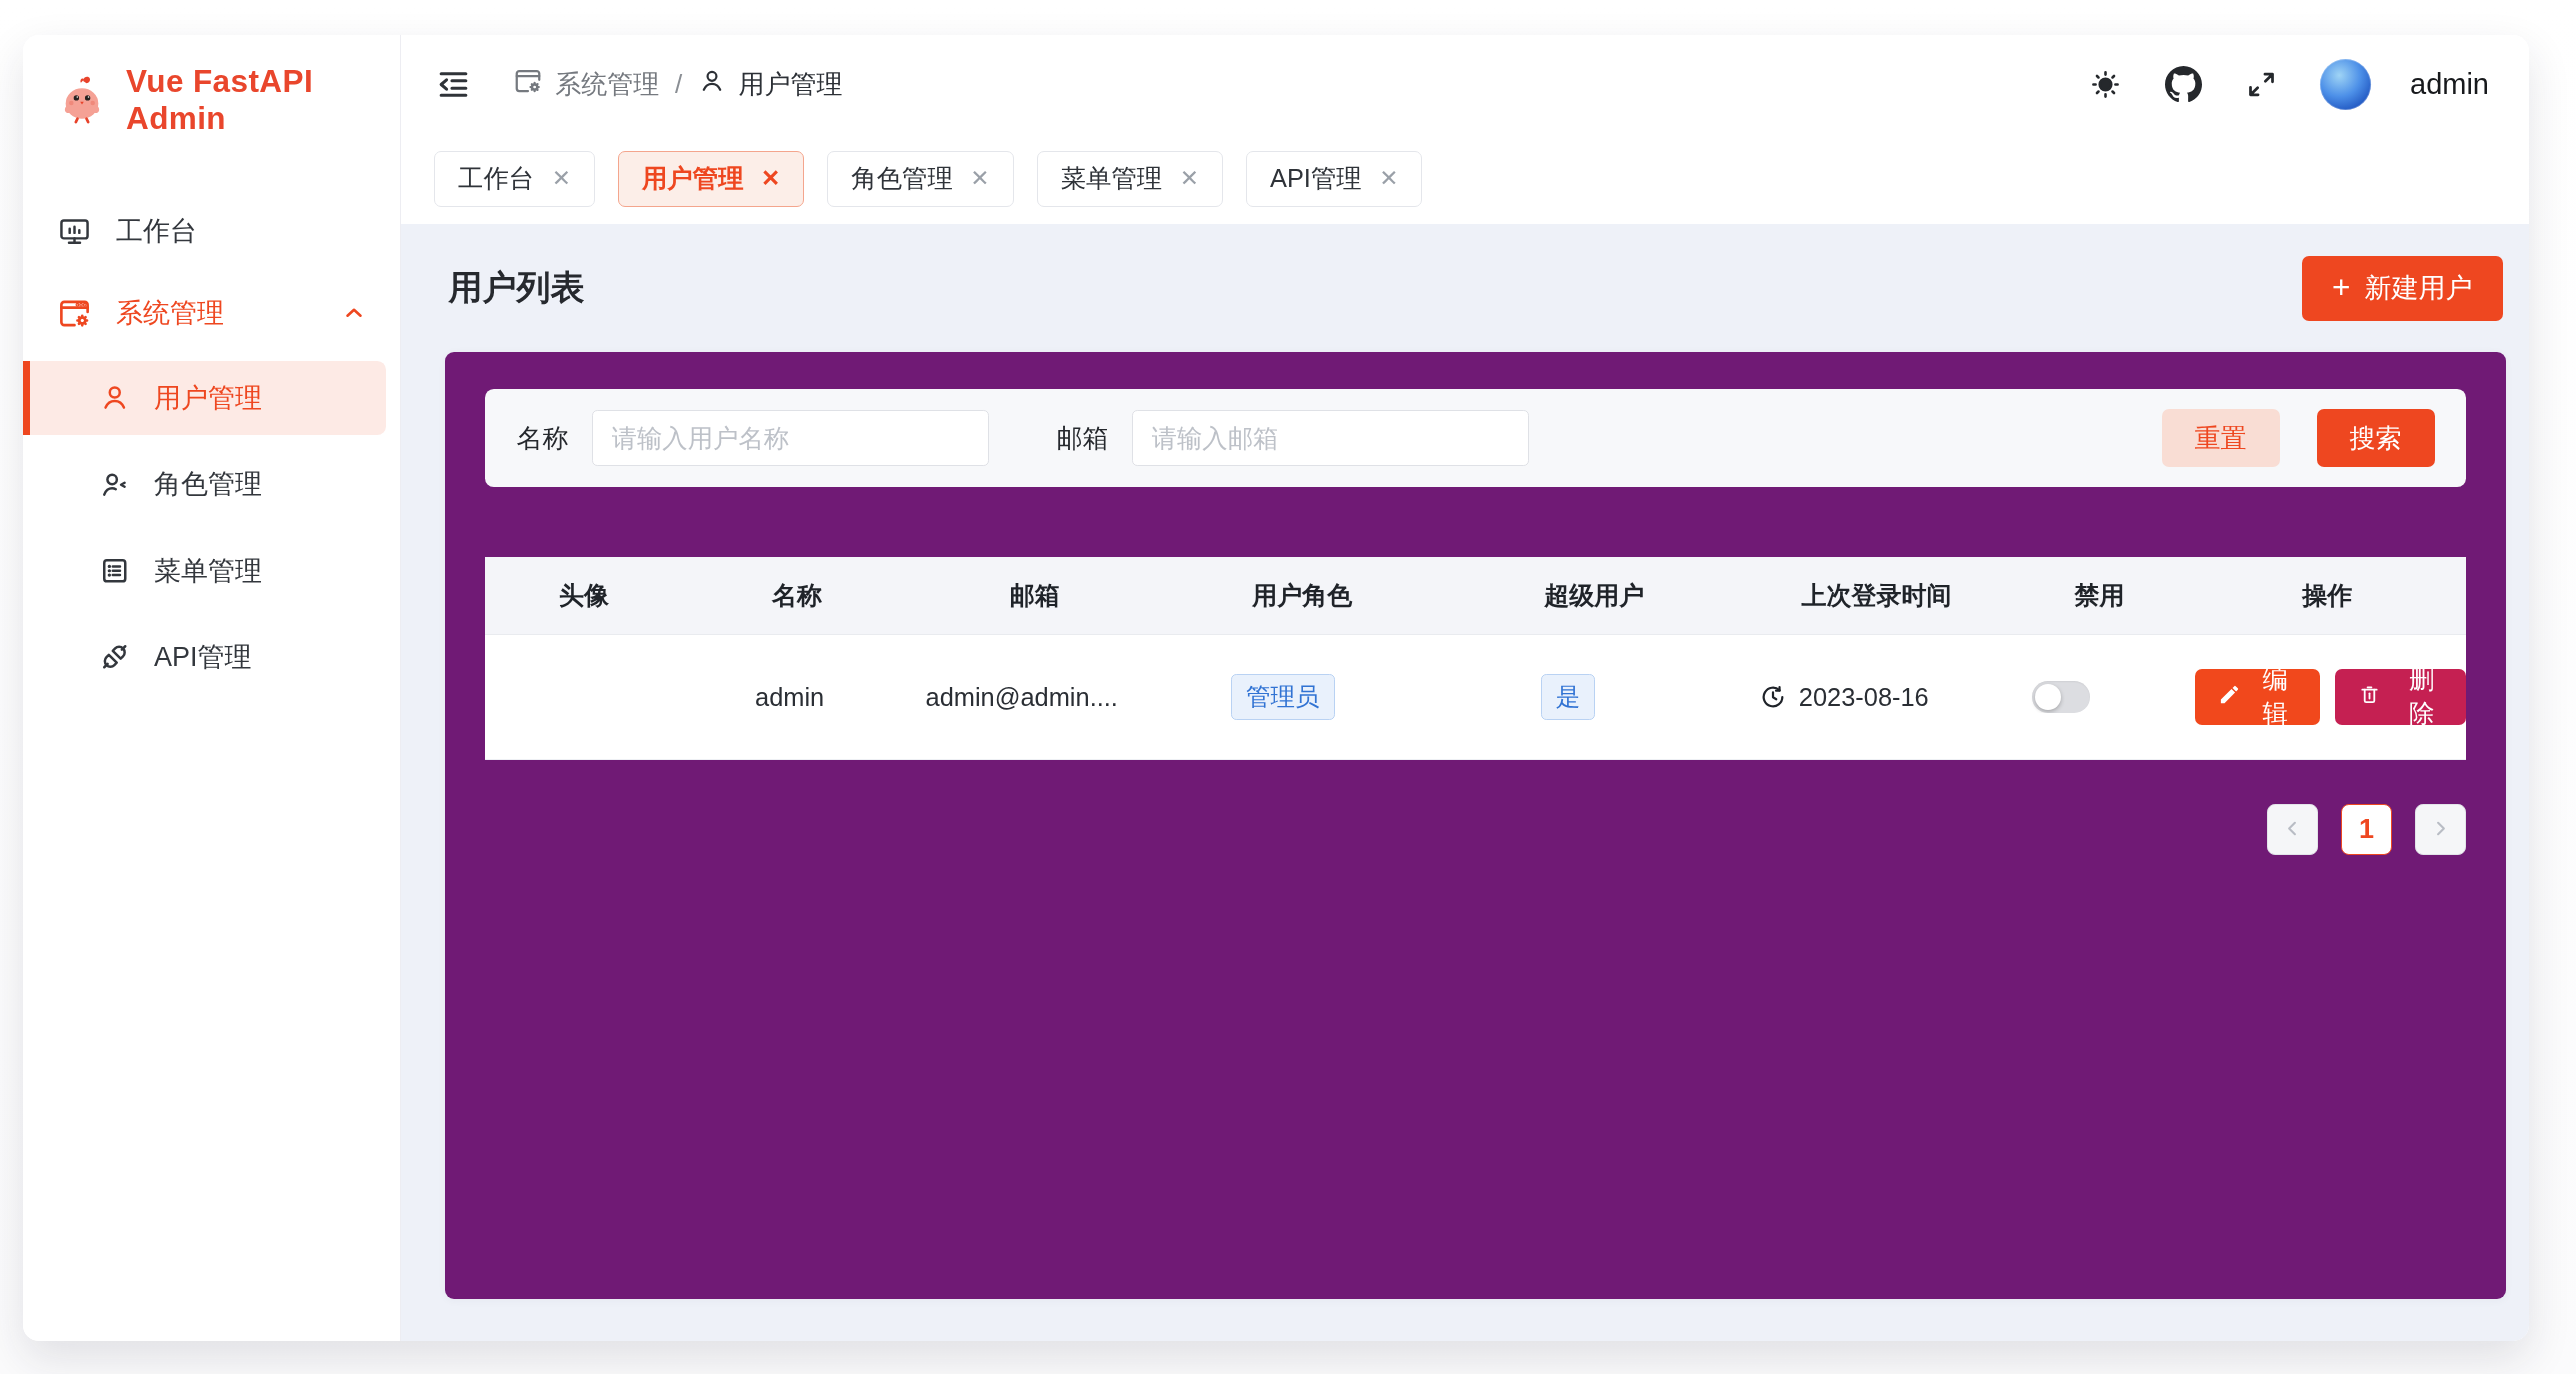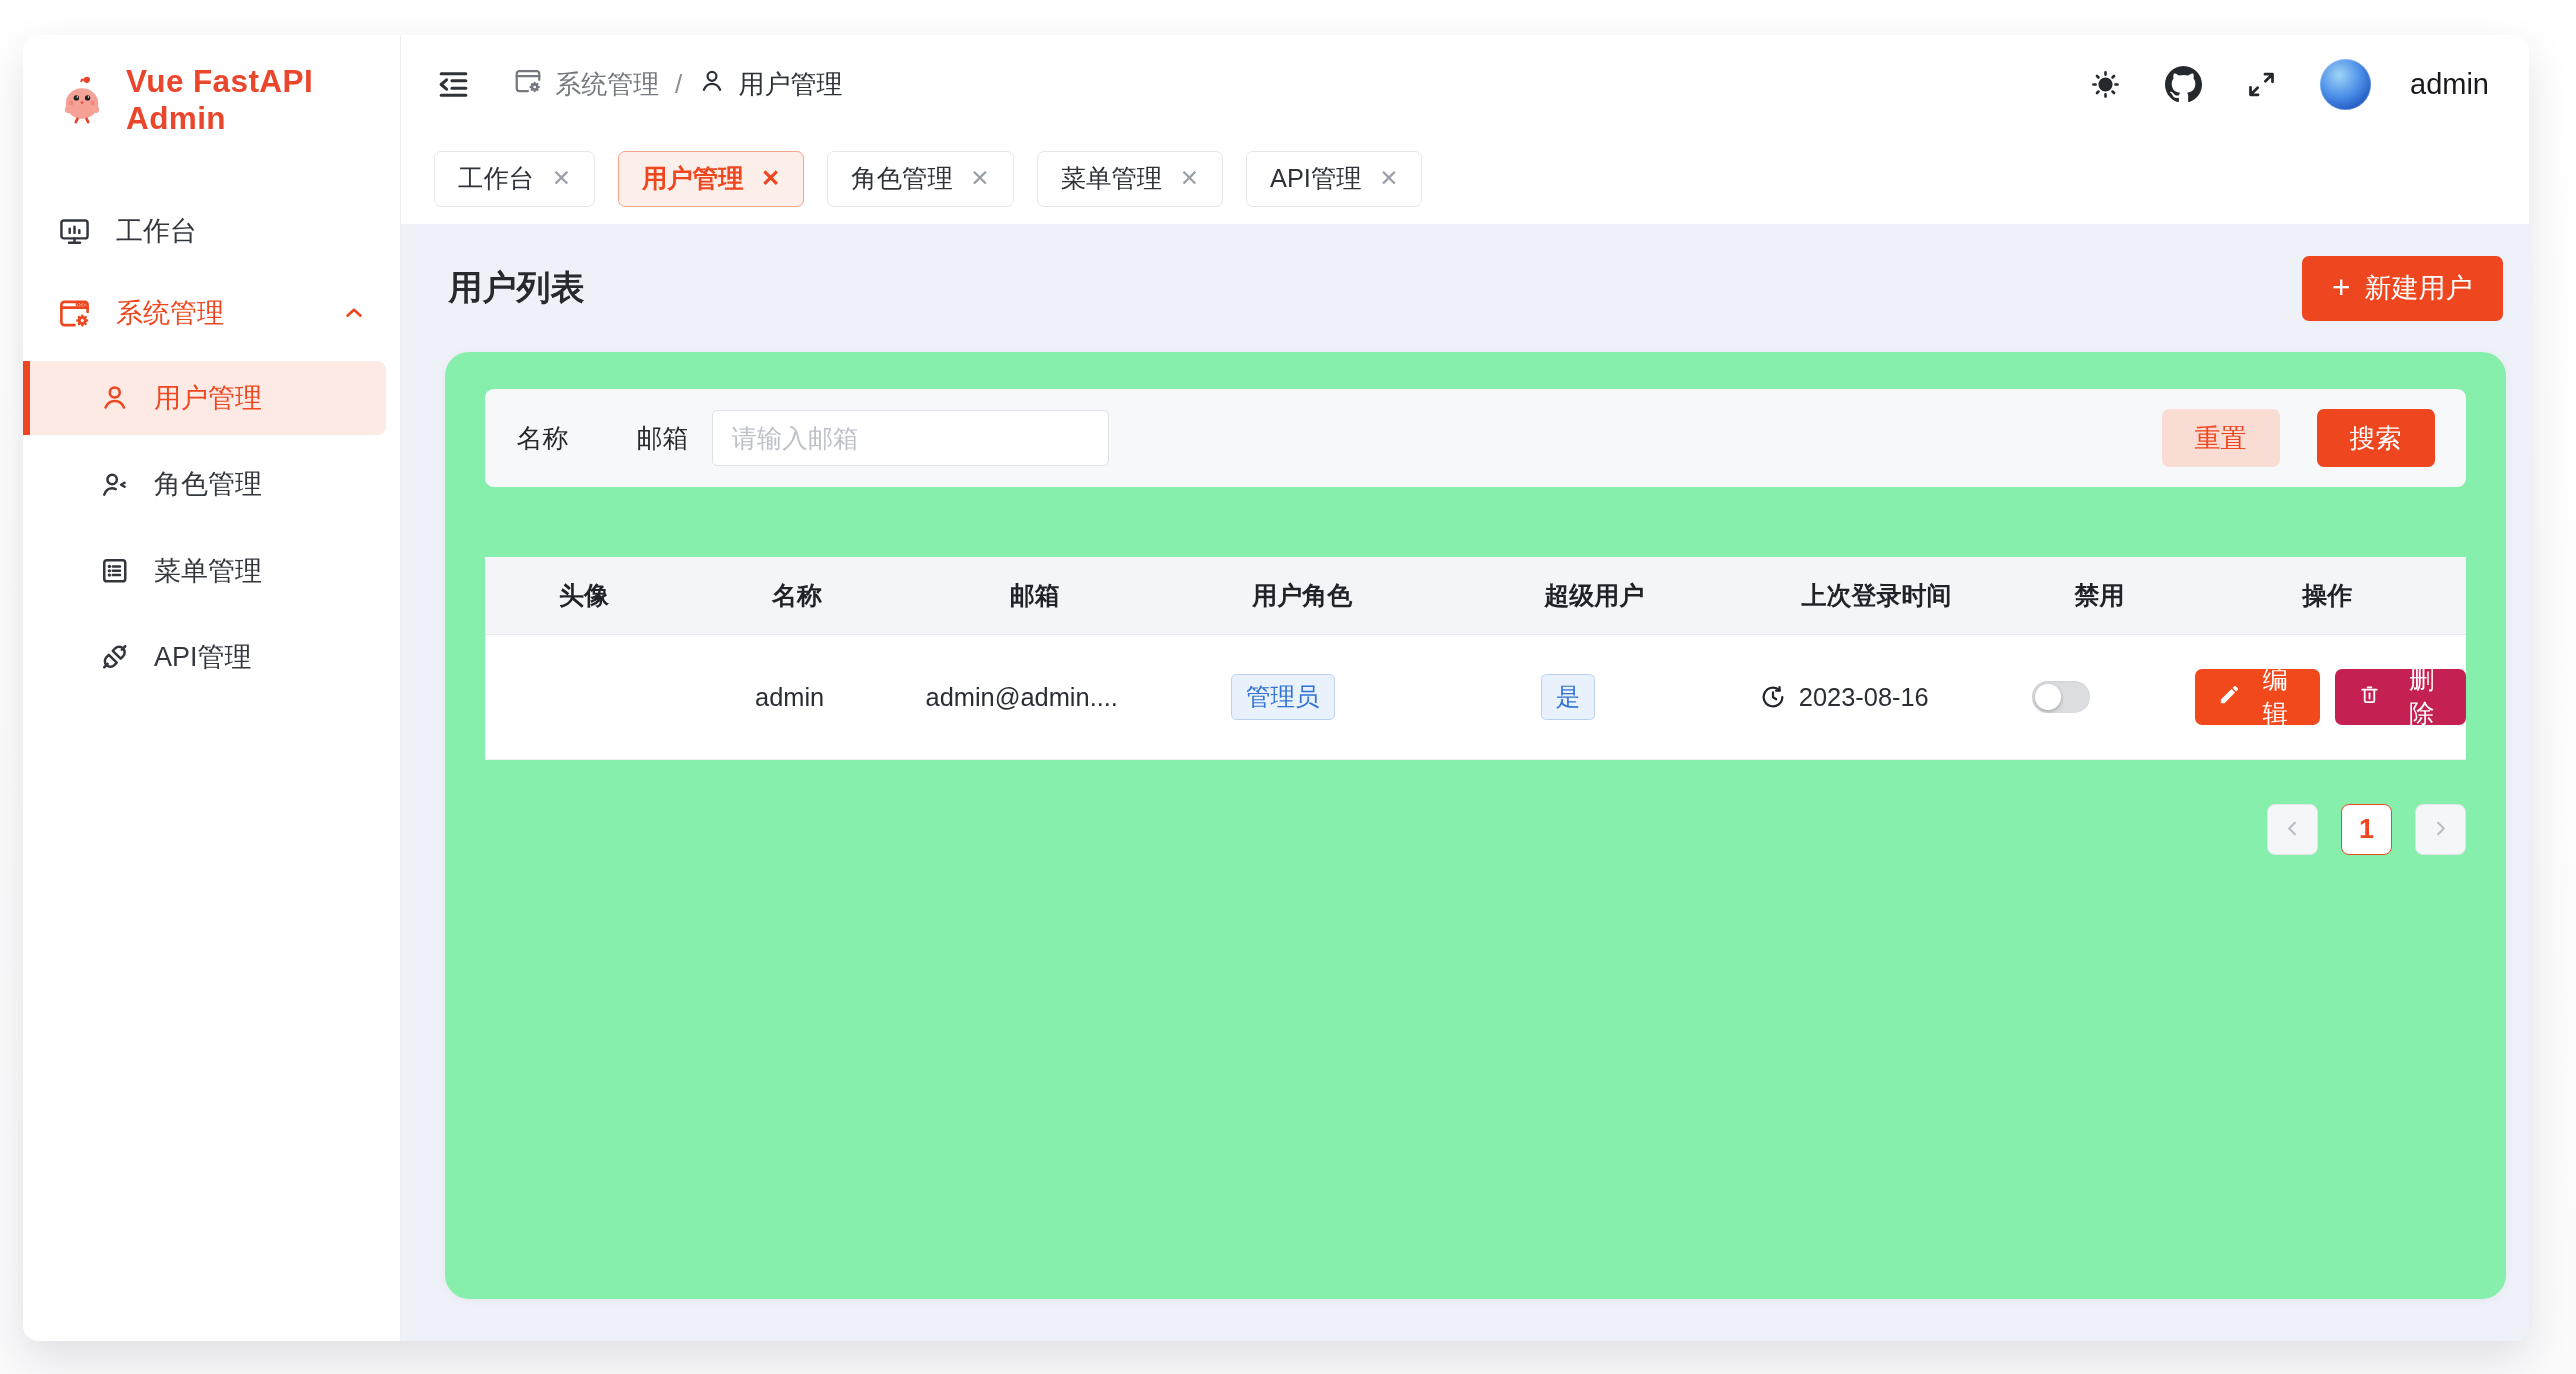--- a/index.html
+++ b/index.html
@@ -44,21 +44,21 @@
 
   
   .main{flex:1;background:#eef1f8;padding:0 23px 0 44px;display:flex;flex-direction:column;min-width:0;}
   .page-head{height:128px;display:flex;align-items:center;justify-content:space-between;padding:0 3.5px;}
   .page-title{font-size:34px;font-weight:700;color:#26292e;}
   .btn{display:inline-flex;align-items:center;justify-content:center;border:none;border-radius:7px;cursor:pointer;font-family:inherit;}
   .btn-primary{background:#ee4720;color:#fff;}
   .new-user-btn{height:65px;padding:0 30px;font-size:27px;gap:14px;}
   .new-user-btn .plus{font-size:31.5px;font-weight:400;line-height:1;}
 
-  .card{flex:1;background:#86efac;border-radius:24px;box-shadow:0 1.8px 8.8px rgba(40,50,80,.04);margin-bottom:42px;padding:37px 40px;display:flex;flex-direction:column;min-height:0;}
+  .card{flex:1;background:#701a75;border-radius:9px;box-shadow:0 1.8px 8.8px rgba(40,50,80,.04);margin-bottom:42px;padding:37px 40px;display:flex;flex-direction:column;min-height:0;}
 
   .filter-panel{background:#f7f8fa;border-radius:8.8px;height:98px;display:flex;align-items:center;padding:0 31.5px;flex-shrink:0;}
   .filter-group{display:flex;align-items:center;gap:23px;}
   .filter-label{font-size:26px;color:#25282d;}
   .filter-input{width:357px;height:54px;background:#fff;border:0.9px solid #dfe1e6;border-radius:5.3px;padding:0 19px;font-size:25.4px;color:#2c3036;font-family:inherit;outline:none;}
   .filter-input::placeholder{color:#bdc1c8;}
   .gap-email{margin-left:68px;}
   .filter-actions{margin-left:auto;display:flex;align-items:center;gap:37px;}
   .reset-btn{height:58px;padding:0 33px;background:#f9ddd4;color:#ee4720;font-size:26px;}
   .search-btn{height:58px;padding:0 33px;font-size:26px;}
@@ -276,20 +276,21 @@
             <span class="plus">+</span>
             <span>新建用户</span>
           </button>
         </div>
 
         <section class="card">
 
           <div class="filter-panel">
             <div class="filter-group">
               <span class="filter-label">名称</span>
+              <input class="filter-input" type="text" placeholder="请输入用户名称" style="">
             </div>
             <div class="filter-group gap-email">
               <span class="filter-label">邮箱</span>
               <input class="filter-input" type="text" placeholder="请输入邮箱" style="">
             </div>
             <div class="filter-actions">
               <button class="btn reset-btn">重置</button>
               <button class="btn btn-primary search-btn">搜索</button>
             </div>
           </div>

